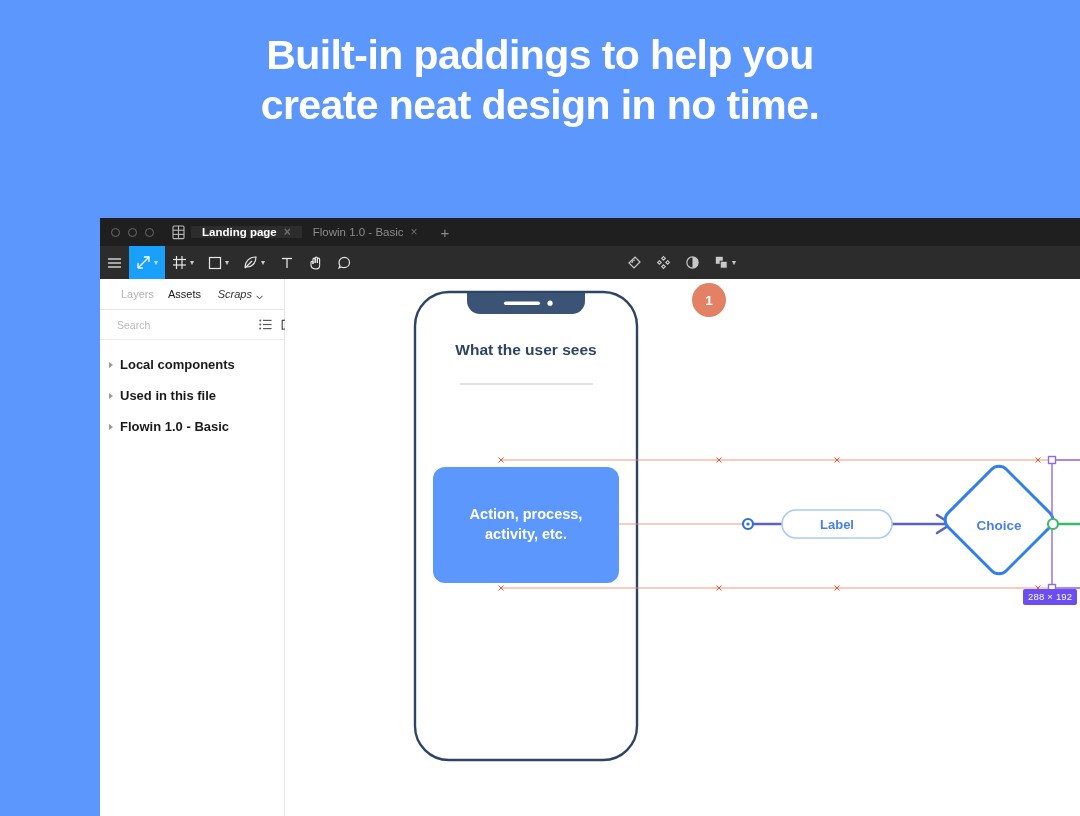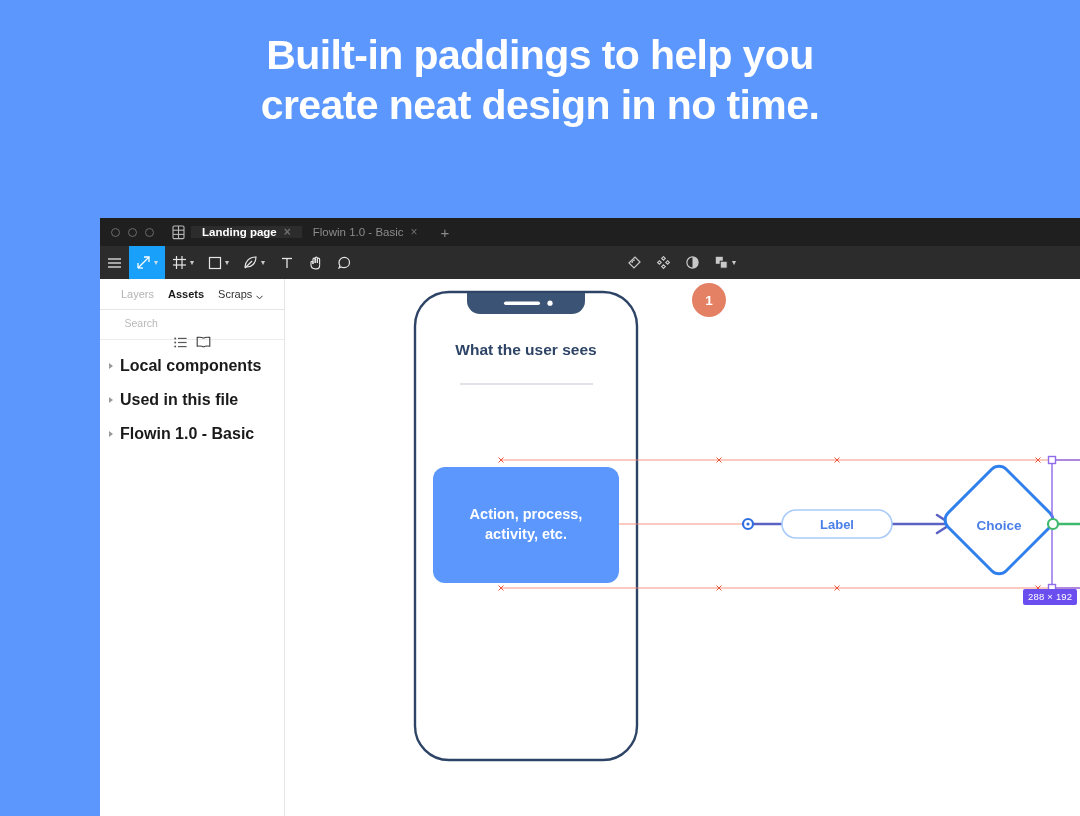--- a/index.html
+++ b/index.html
@@ -105,46 +105,45 @@
     flex: none;
   }
   .panel-tabs {
     height: 31px;
     display: flex; align-items: center;
     padding: 0 21px;
     border-bottom: 1px solid #e5e5e5;
     font-size: 11px;
   }
   .panel-tab { color: #b3b3b3; margin-right: 14px; }
-  .panel-tab.active { color: #1a1a1a; font-weight: bold; }
+  .panel-tab.active { color: #1a1a1a; font-weight: normal; }
   .panel-scraps {
     margin-left: auto;
-    color: #333; display: flex; align-items: flex-end; gap: 4px;
+    color: #333; display: flex; align-items: flex-end; gap: 4px; font-style: italic;
   }
   .search-row {
     height: 30px;
     display: flex; align-items: center;
     padding: 0 10px;
     gap: 7px;
     border-bottom: 1px solid #ececec;
-    flex-direction: column;
   }
   .search-input {
     flex: 1; border: none; outline: none;
     font-size: 10.5px; color: #333;
     font-family: "Liberation Sans", sans-serif;
     background: transparent;
   }
   .search-input::placeholder { color: #b8b8b8; }
   .sec-icons { display: flex; align-items: center; gap: 9px; }
   .tree { padding-top: 9px; }
   .tree-item {
     display: flex; align-items: center; gap: 7px;
     padding: 8px 10px 8px 9px;
-    font-size: 16px; font-weight: bold; color: #1a1a1a;
+    font-size: 13px; font-weight: bold; color: #1a1a1a;
   }
   .tri {
     width: 0; height: 0;
     border-left: 4px solid #9a9a9a;
     border-top: 3px solid transparent;
     border-bottom: 3px solid transparent;
     flex: none;
   }
 
   

